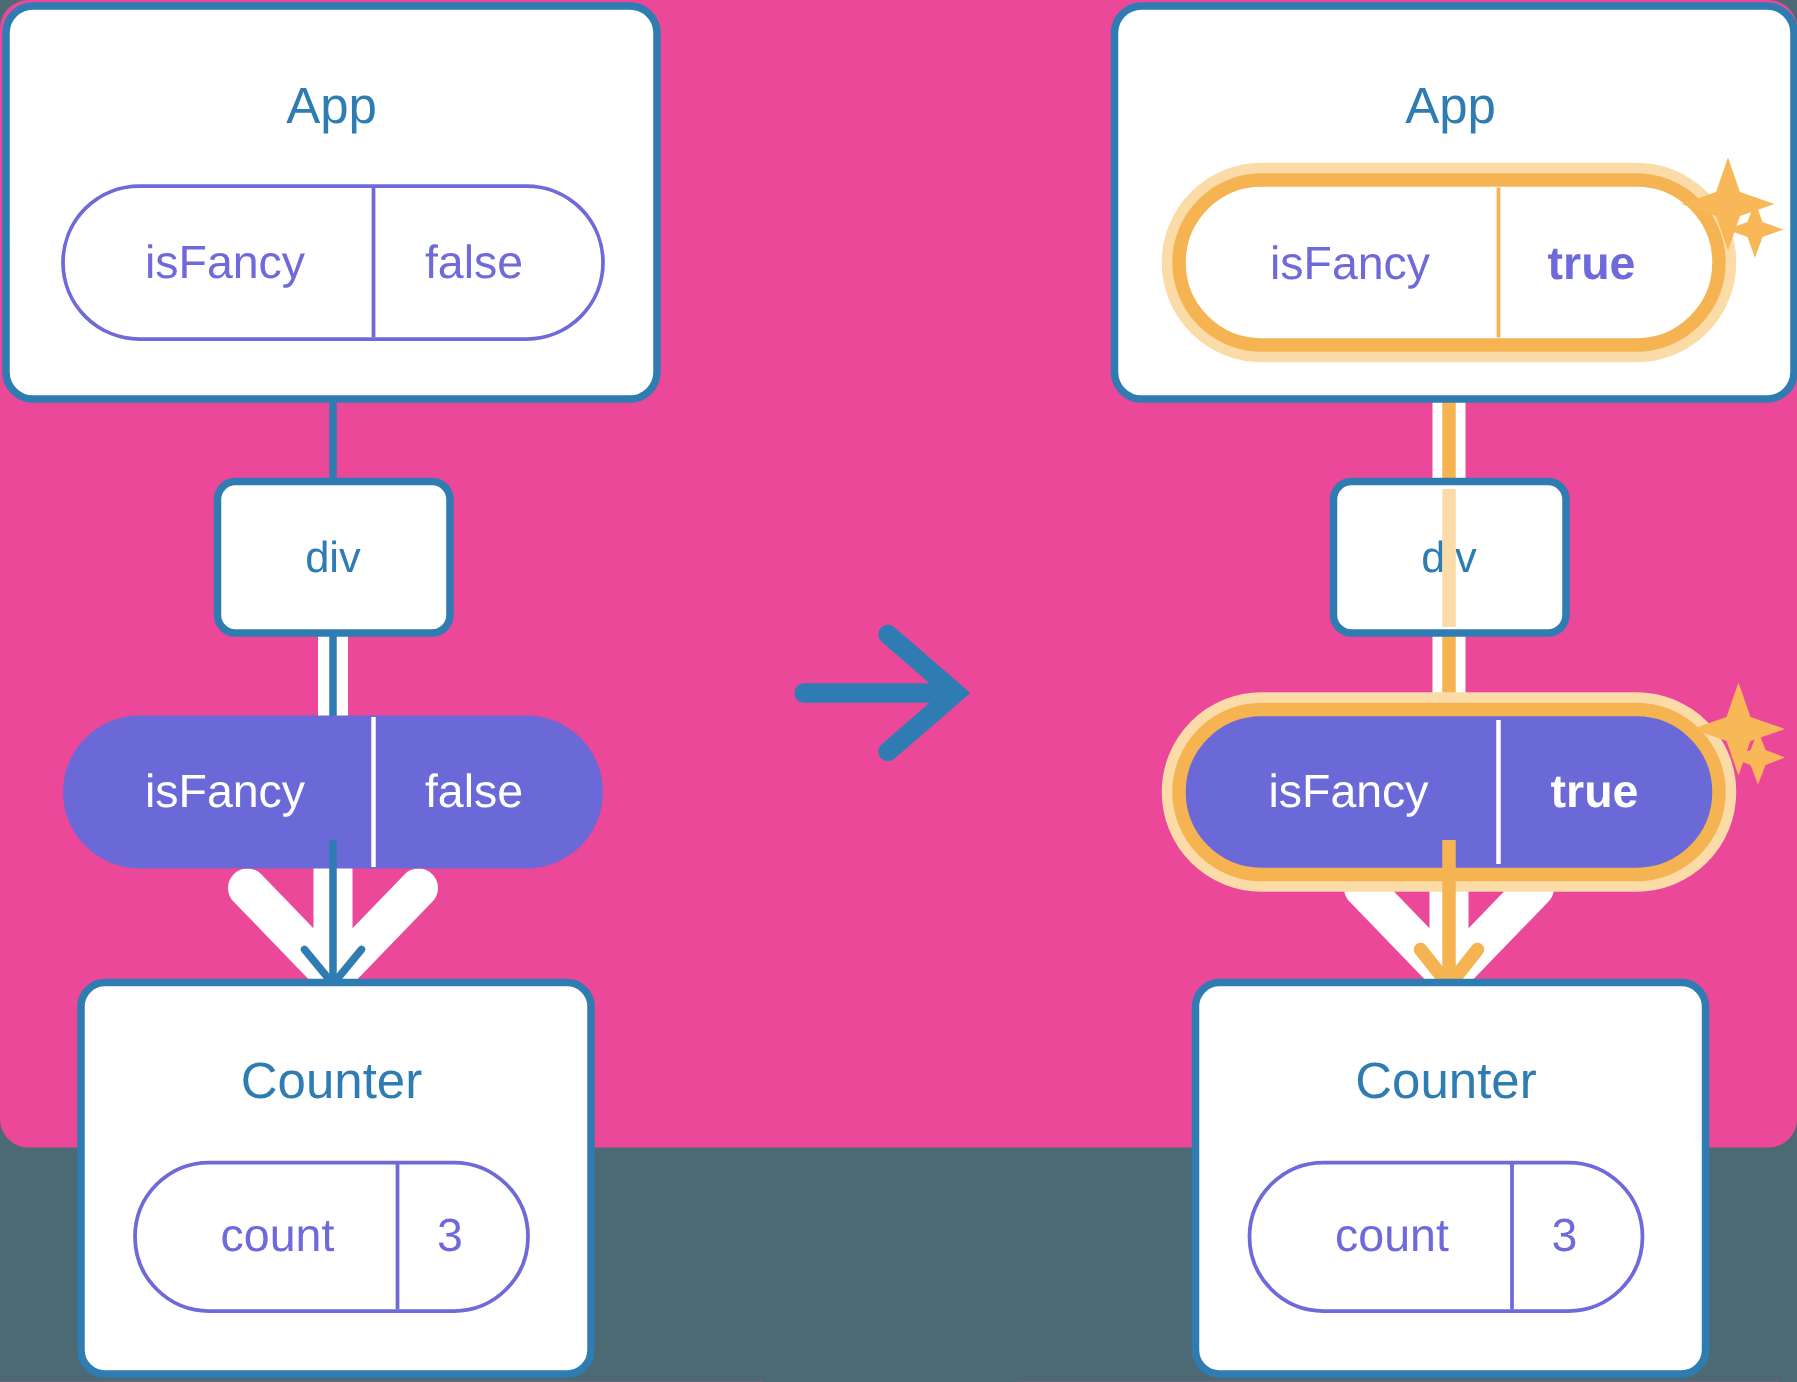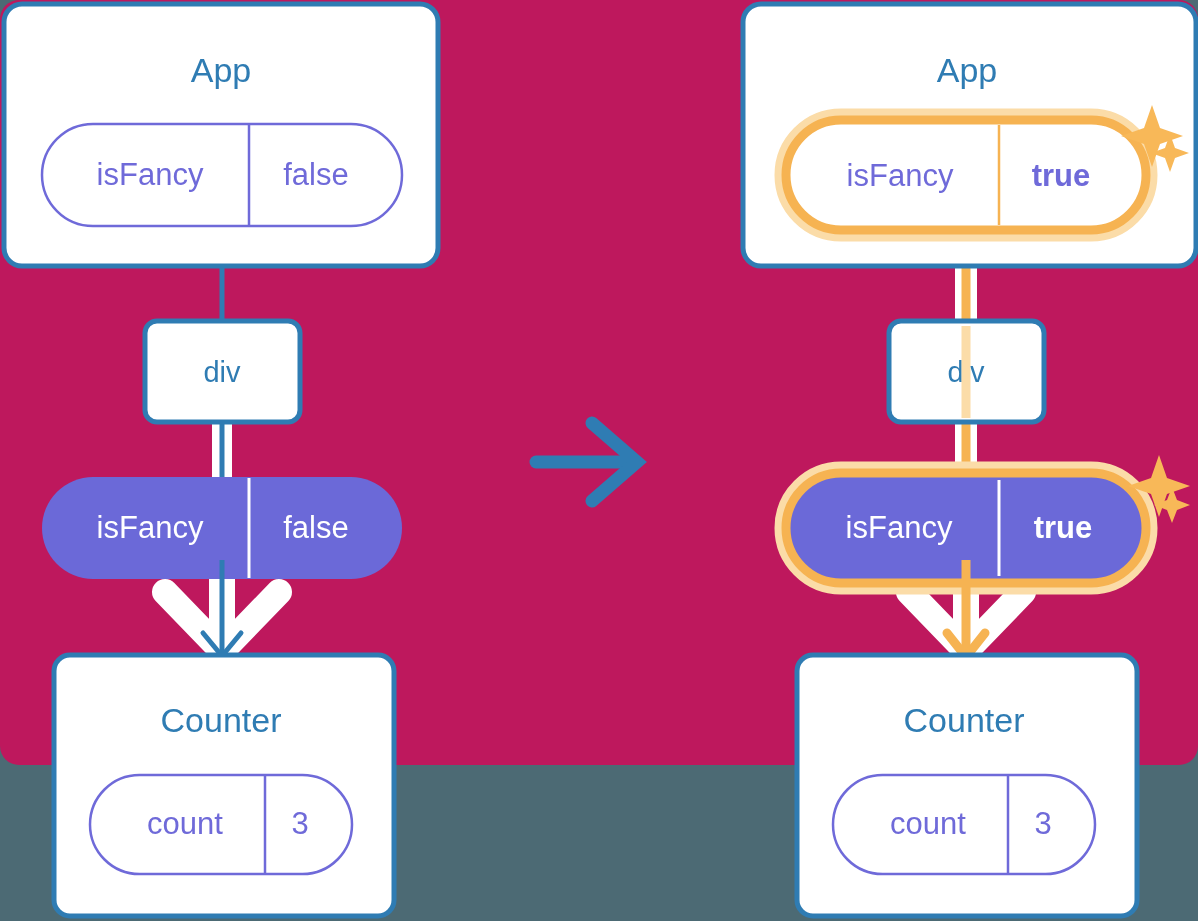--- a/index.html
+++ b/index.html
@@ -7,21 +7,21 @@
     width: 1198px;
     height: 921px;
     overflow: hidden;
     background: #4c6a74;
     font-family: "Liberation Sans", sans-serif;
   }
   #stage {
     position: relative;
     width: 1198px;
     height: 765px;
-    background: #be185d;
+    background: #ec4899;
     border-radius: 19px;
   }
   svg.layer {
     position: absolute;
     left: 0;
     top: 0;
     width: 1198px;
     height: 921px;
     overflow: visible;
   }

